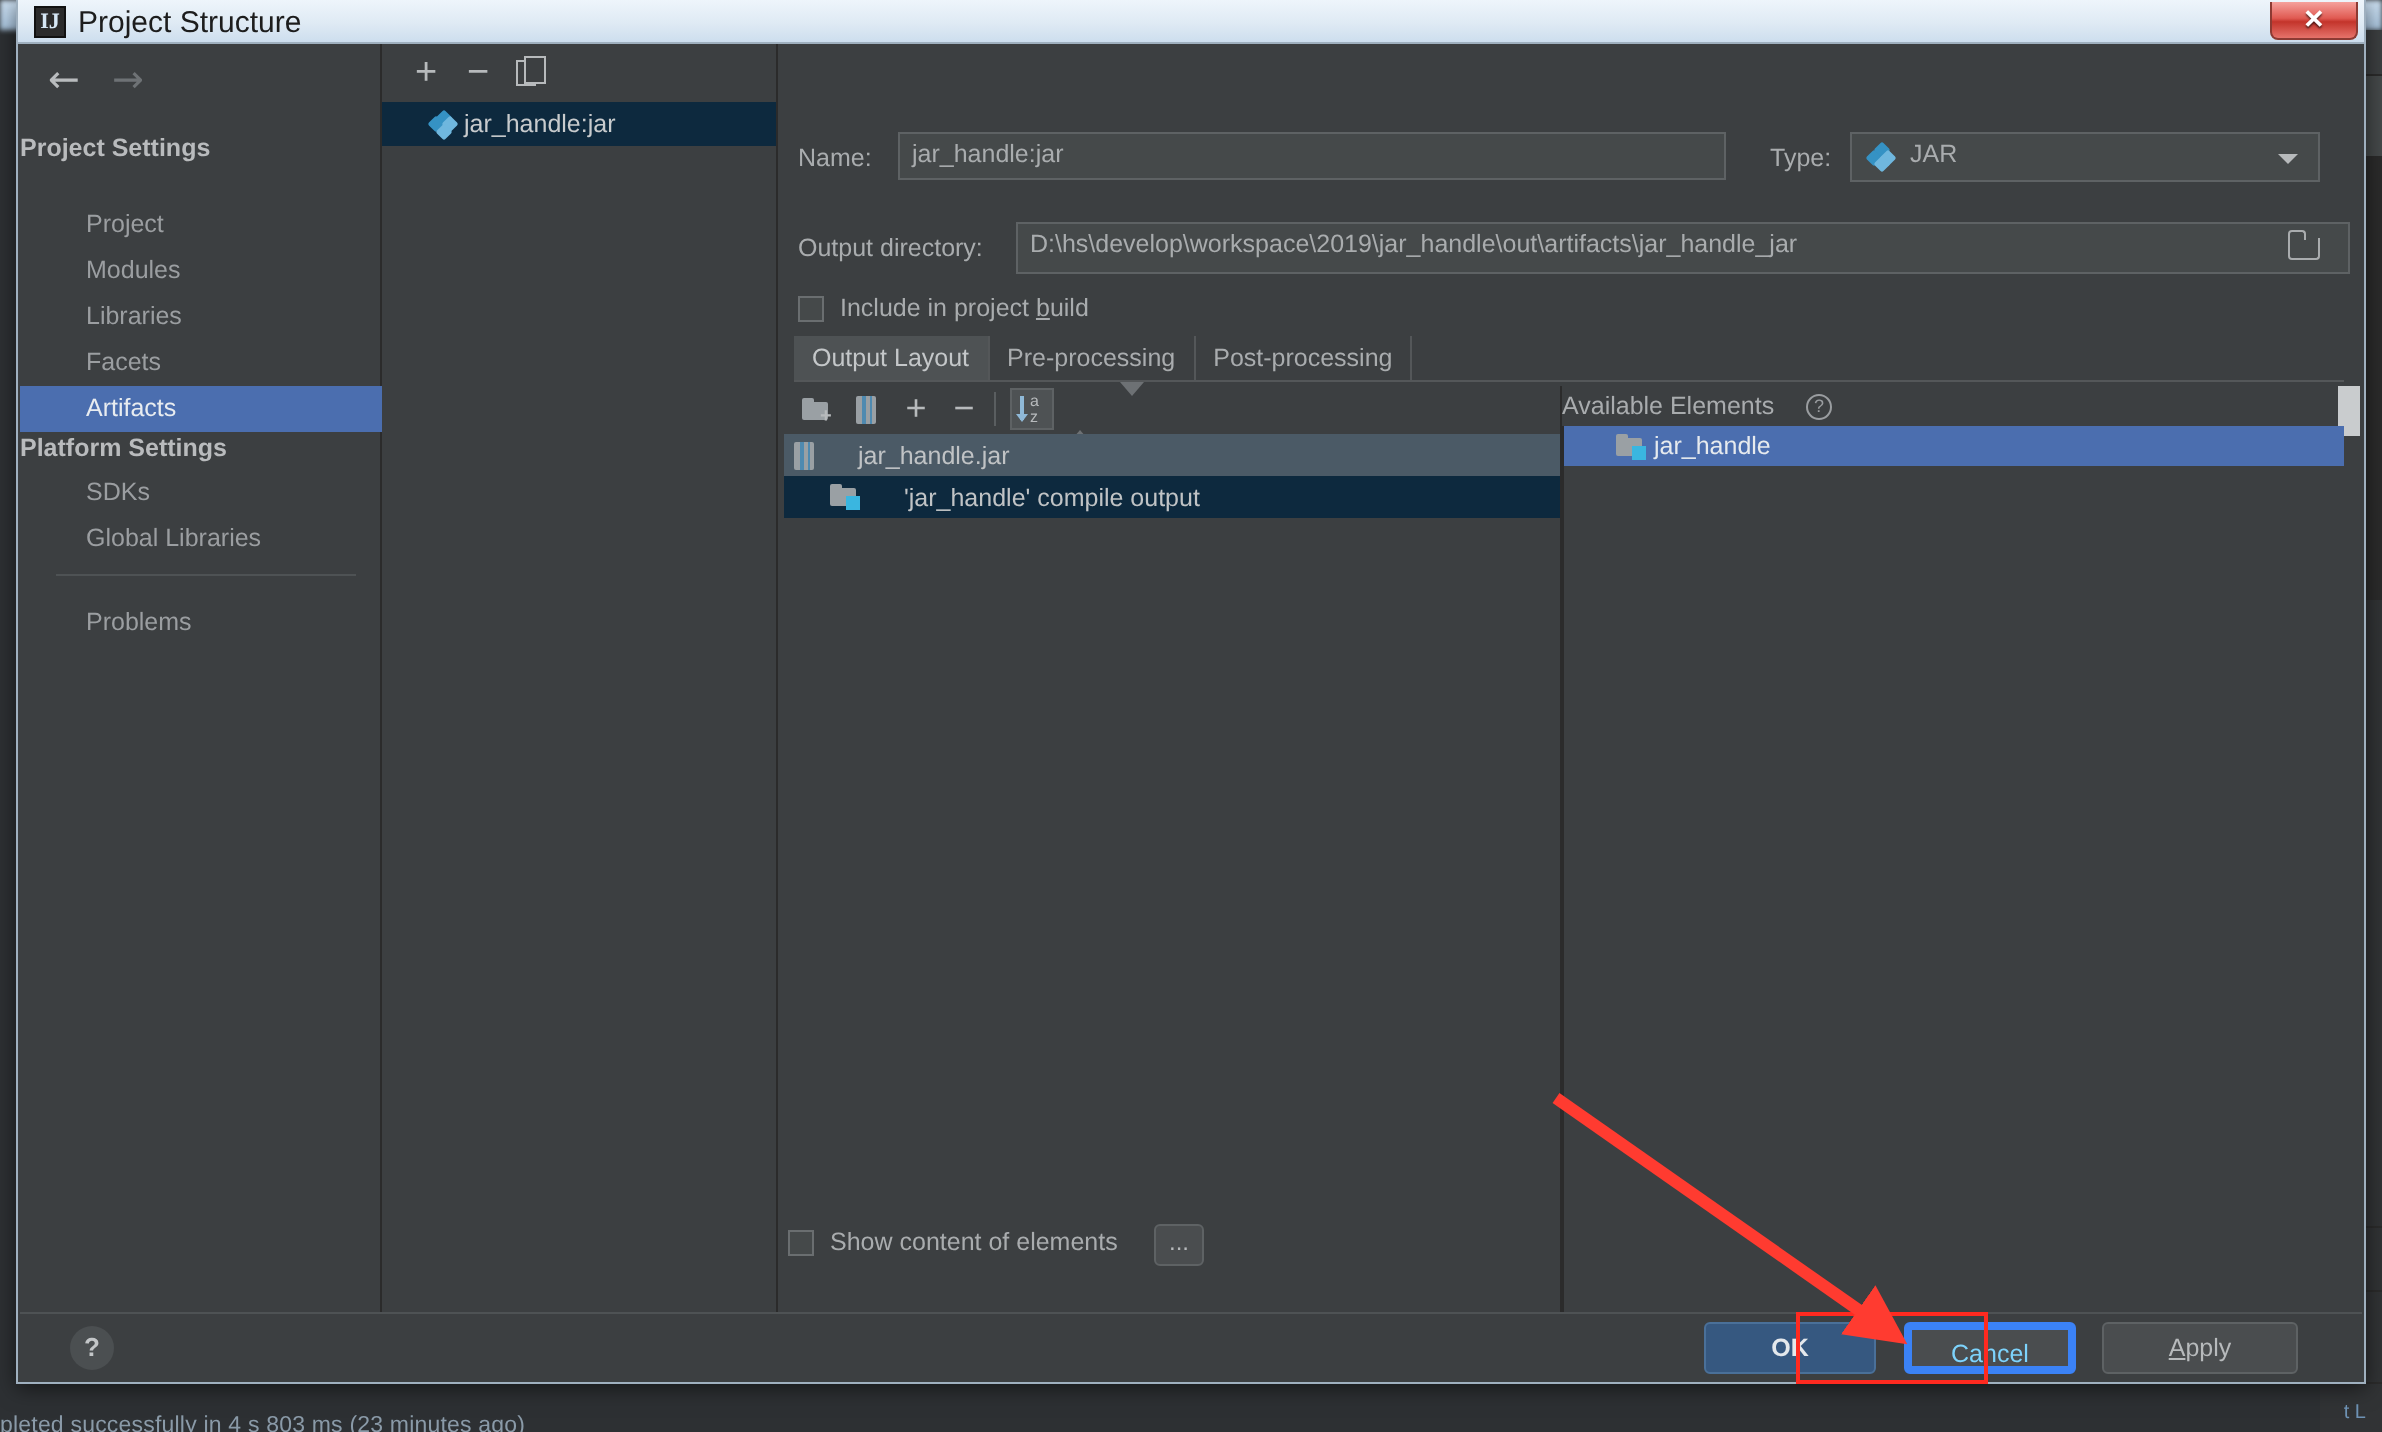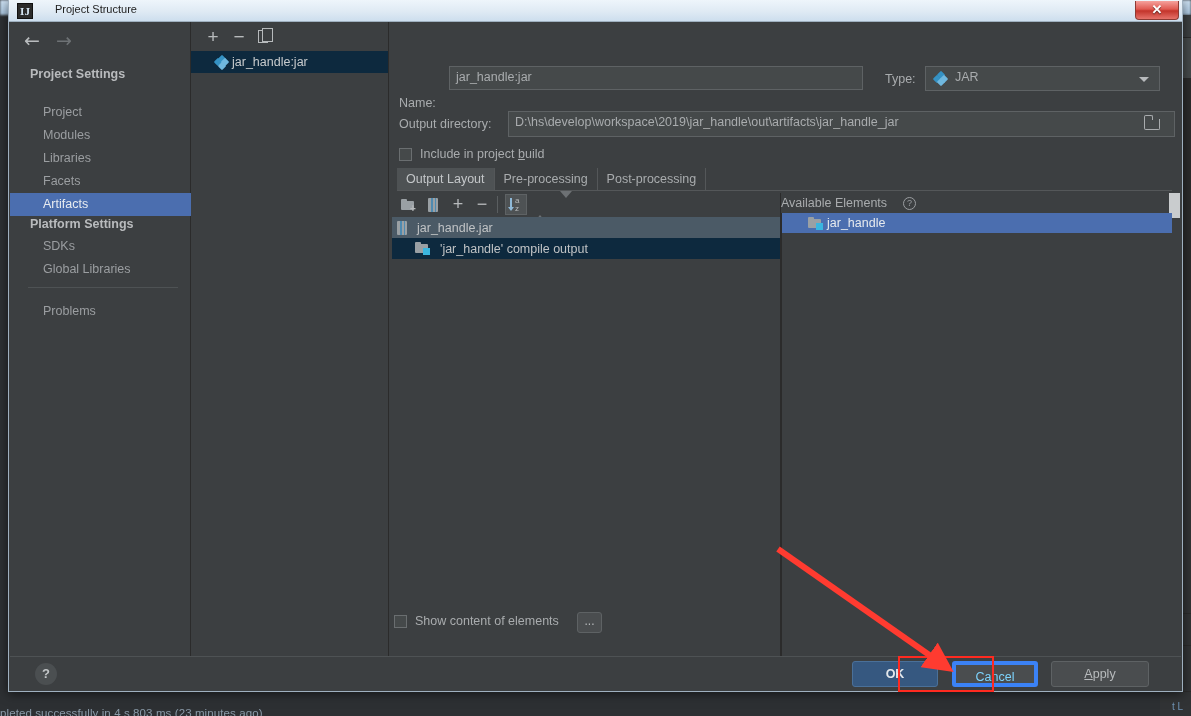--- a/index.html
+++ b/index.html
@@ -81,22 +81,22 @@
     border-bottom: 1px solid #9fb0bf;
   }
   #app-icon {
     position: absolute; left: 8px; top: 3px; width: 16px; height: 16px;
     background: #2b2b2b; border: 1px solid #111;
     color: #d6e7f5; font-size: 11px; font-weight: bold;
     line-height: 14px; text-align: center;
     font-family: "Liberation Serif", serif;
   }
   #titlebar-text {
-    position: absolute; left: 46px; top: 3px;
-    font-size: 11px; color: #1d1d1d;
+    position: absolute; left: 30px; top: 3px;
+    font-size: 15px; color: #1d1d1d;
   }
   #close-button {
     position: absolute; right: 3px; top: 1px; width: 44px; height: 19px;
     border-radius: 0 0 4px 4px;
     background: linear-gradient(to bottom, #f5a19c 0%, #e05a52 45%, #c3342b 55%, #e6726a 100%);
     border: 1px solid #8d3a33; border-top: none;
     color: #fff; font-size: 13px; font-weight: bold;
     line-height: 17px; text-align: center;
     text-shadow: 0 1px 1px rgba(0,0,0,.6);
     font-family: "Liberation Sans", sans-serif;
@@ -115,21 +115,20 @@
     position: absolute; font-size: 19px; line-height: 20px;
     font-family: "DejaVu Sans", sans-serif;
   }
   #nav-back  { left: 4px;  top: 0; color: #b9bcbe; }
   #nav-fwd   { left: 36px; top: 0; color: #6e7275; }
 
   .nav-group {
     position: absolute; left: 0; width: 191px; height: 23px;
     font-size: 12.5px; line-height: 23px;
     color: #b9bbbd; font-weight: bold;
-    padding-left: 20px;
   }
   .nav-item {
     position: absolute; left: 0; width: 181px; height: 23px;
     font-size: 12.5px; line-height: 23px;
     color: #9b9ea1;
     padding-left: 33px;
     cursor: default;
   }
   .nav-item.selected {
     background: #4b6eaf; color: #e8ecf0;
@@ -198,21 +197,21 @@
     position: absolute;
     background: #45494a;
     border: 1px solid #5e6264;
     color: #a9acae;
     font-size: 12.5px;
     padding: 0 6px;
     line-height: 21px;
     font-family: "Liberation Sans", sans-serif;
     white-space: nowrap; overflow: hidden;
   }
-  #name-label  { left: 10px; top: 50px; margin-top: 24px; }
+  #name-label  { left: 10px; top: 50px; }
   #name-input  { left: 60px; top: 44px; width: 414px; height: 24px; }
   #type-label  { left: 496px; top: 50px; }
   #type-combo  {
     position: absolute; left: 536px; top: 44px; width: 235px; height: 25px;
     background: #45494a; border: 1px solid #5e6264;
   }
   #type-combo .combo-text {
     position: absolute; left: 29px; top: 3px;
     font-size: 12.5px; color: #a9acae;
   }
@@ -350,21 +349,21 @@
     position: absolute; left: 3px; top: 195px; width: 388px; bottom: 52px;
     background: #3c3f41;
   }
   .tree-row {
     position: absolute; left: 0; width: 100%; height: 21px;
     display: flex; align-items: center;
     font-size: 12.5px; color: #c0c3c5;
   }
   #tree-row-jar   { top: 0;  background: #4b5a66; }
   #tree-row-out   { top: 21px; background: #0d293e; }
-  .tree-row .tlabel { margin-left: 10px; }
+  .tree-row .tlabel { margin-left: 22px; }
 
   .ic-mod {
     position: relative; width: 15px; height: 13px; flex: none;
   }
   .ic-mod .body {
     position: absolute; left: 0; top: 2px; width: 13px; height: 9px;
     background: #9aa0a4; border-radius: 1px;
   }
   .ic-mod .tab2 {
     position: absolute; left: 0; top: 0; width: 6px; height: 3px;

